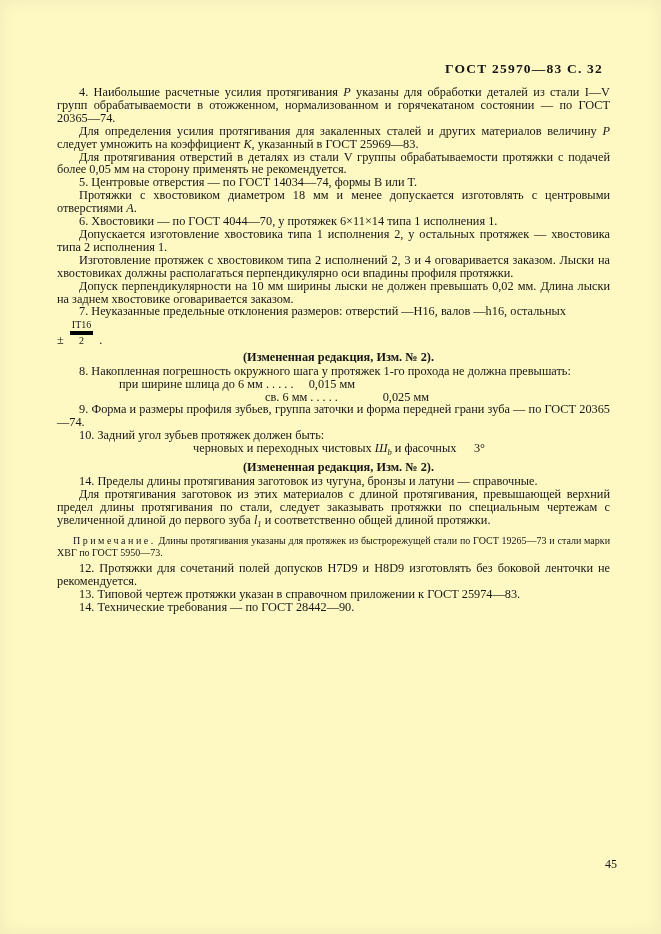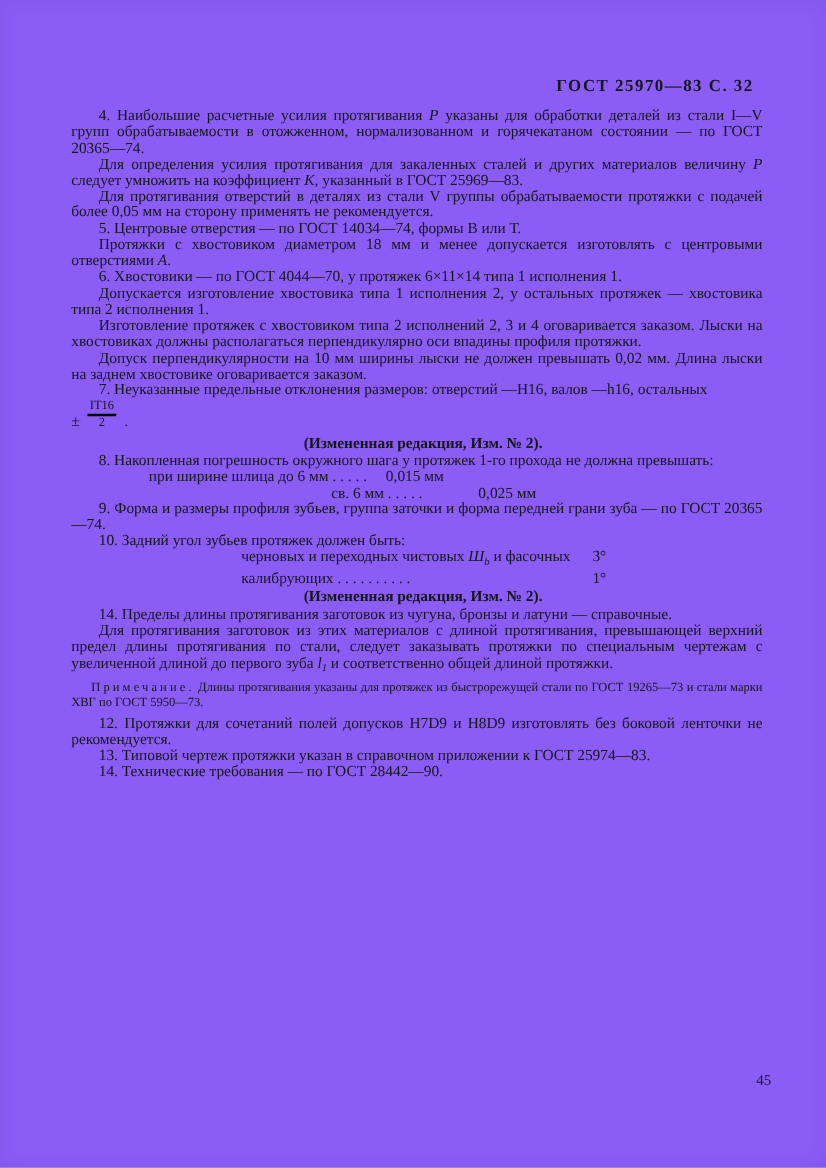--- a/index.html
+++ b/index.html
@@ -4,21 +4,21 @@
 <style>
   html,body { margin:0; padding:0; }
   body {
     width:661px; height:934px;
     background:#f2f2ee;
     font-family:"Liberation Serif","DejaVu Serif",serif;
   }
   .page {
     position:relative;
     width:661px; height:934px;
-    background:#8b5cf6;
+    background:#fef9c3;
     color:#161616;
     overflow:hidden;
     box-shadow:inset 0 0 18px rgba(0,0,0,0.06);
   }
   .doc-header {
     position:absolute;
     top:61px; right:58px;
     font-size:13.5px;
     font-weight:700;
     letter-spacing:1.2px;
@@ -44,21 +44,21 @@
     line-height:normal;
     display:flex; align-items:center;
   }
   .frac {
     display:inline-block;
     text-align:center;
     font-size:10px;
     line-height:10.5px;
     margin:0 3px;
   }
-  .frac .num { display:block; border-bottom:2px solid #000000; padding:0 2px 0.5px; }
+  .frac .num { display:block; border-bottom:4px solid #000000; padding:0 2px 0.5px; }
   .frac .den { display:block; padding-top:0.5px; }
   .has-val {
     display:flex;
     justify-content:space-between;
     text-indent:0;
     text-align:left;
     white-space:nowrap;
   }
   .spec1 { margin-left:62px; width:236px; }
   .spec2 { margin-left:208px; width:164px; }
@@ -105,24 +105,20 @@
       <p class="para spec2 has-val">
         <span><span>св. 6 мм .  .  .  .  .</span></span>
         <span>0,025 мм</span>
       </p>
       <p class="para body"><span><span>9. Форма и размеры профиля зубьев, группа заточки и форма передней грани зуба — по ГОСТ 20365—74.</span></span></p>
       <p class="para body"><span><span>10. Задний угол зубьев протяжек должен быть:</span></span></p>
       <p class="para deg has-val">
         <span><span>черновых и переходных чистовых </span><span class="i">Ш</span><span class="sub">b</span><span> и фасочных</span></span>
         <span>3°</span>
       </p>
-      <p class="para deg has-val">
-        <span><span>калибрующих  .  .  .  .  .  .  .  .  .  .</span></span>
-        <span>1°</span>
-      </p>
       <p class="para bold"><span><span>(Измененная редакция, Изм. № 2).</span></span></p>
       <p class="para body"><span><span>14. Пределы длины протягивания заготовок из чугуна, бронзы и латуни — справочные.</span></span></p>
       <p class="para body"><span><span>Для протягивания заготовок из этих  материалов с длиной протягивания, превышающей верхний предел длины протягивания по стали,  следует заказывать протяжки по специальным чертежам с увеличенной длиной до первого зуба </span><span class="i">l</span><span class="sub">1</span><span> и соответственно общей длиной протяжки.</span></span></p>
       <p class="para note"><span><span class="sp">Примечание.</span><span> Длины протягивания указаны для протяжек из быстрорежущей стали по ГОСТ 19265—73 и стали марки ХВГ по ГОСТ 5950—73.</span></span></p>
       <p class="para body"><span><span>12. Протяжки для сочетаний полей допусков H7D9 и H8D9 изготовлять без боковой ленточки не рекомендуется.</span></span></p>
       <p class="para body"><span><span>13. Типовой чертеж протяжки указан в справочном приложении к ГОСТ 25974—83.</span></span></p>
       <p class="para body"><span><span>14.  Технические  требования  —  по  ГОСТ  28442—90.</span></span></p>
     </div>
 
   <div class="page-number">45</div>

